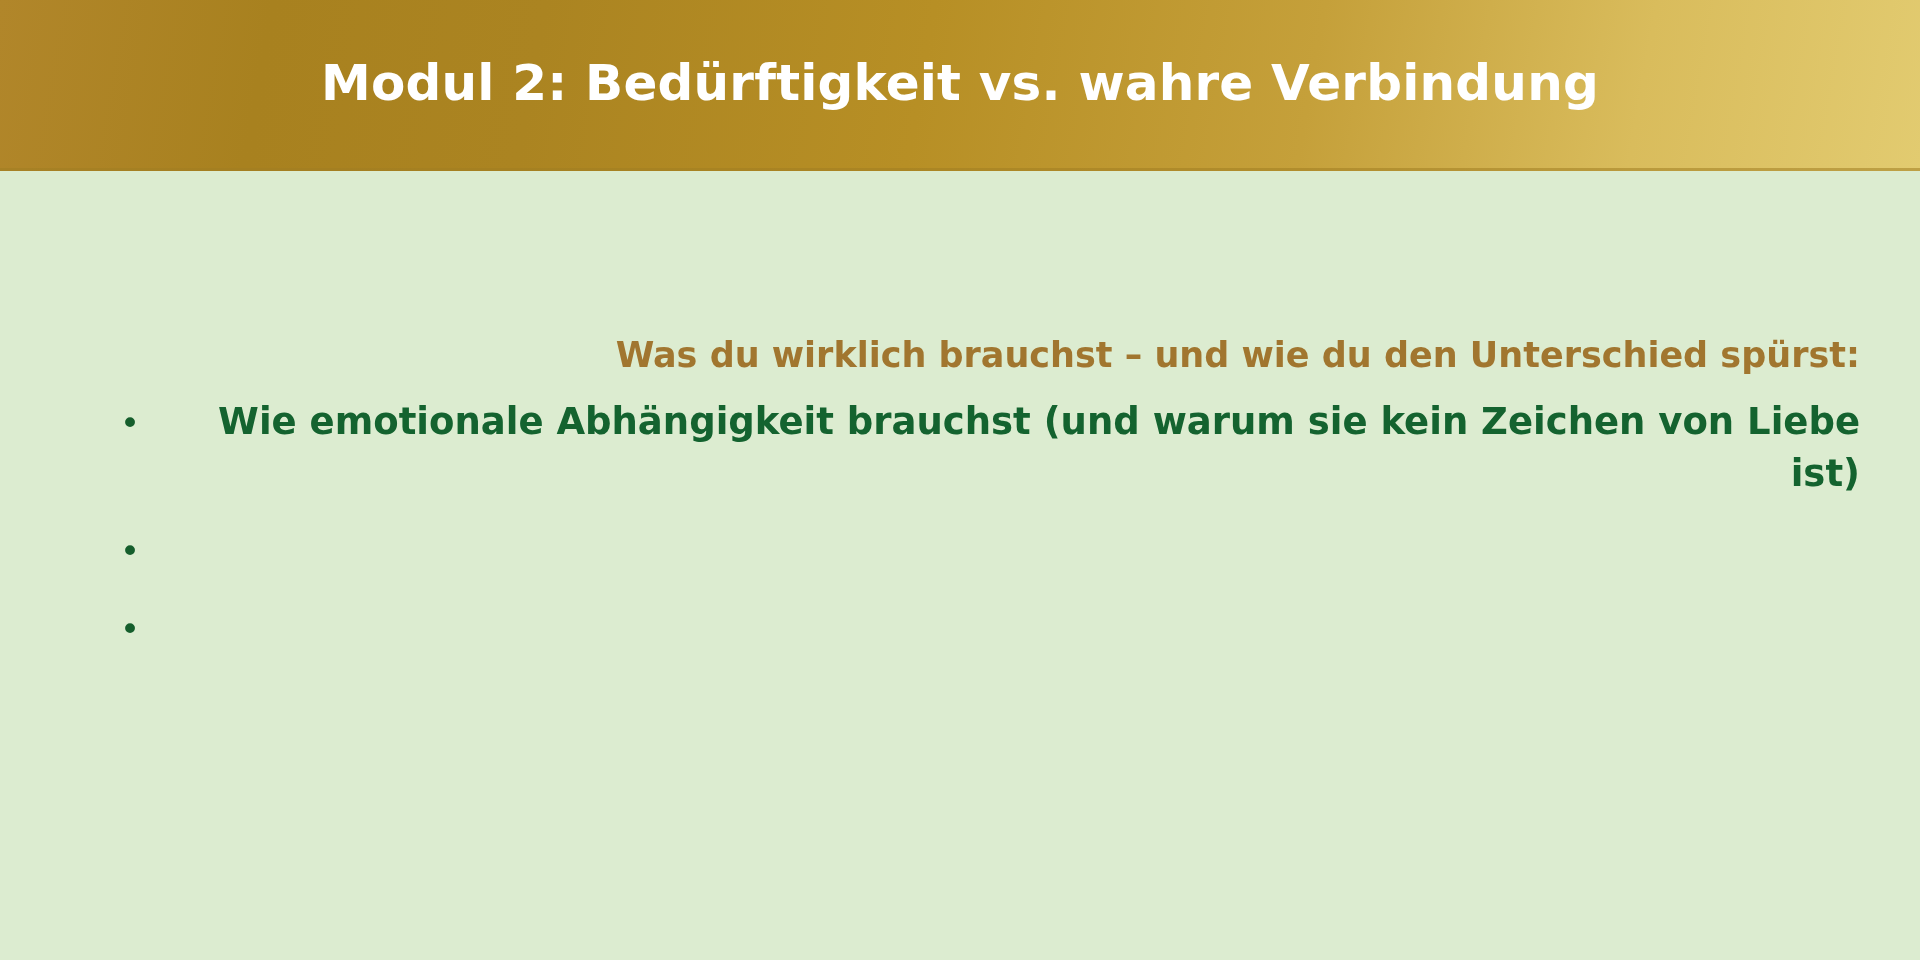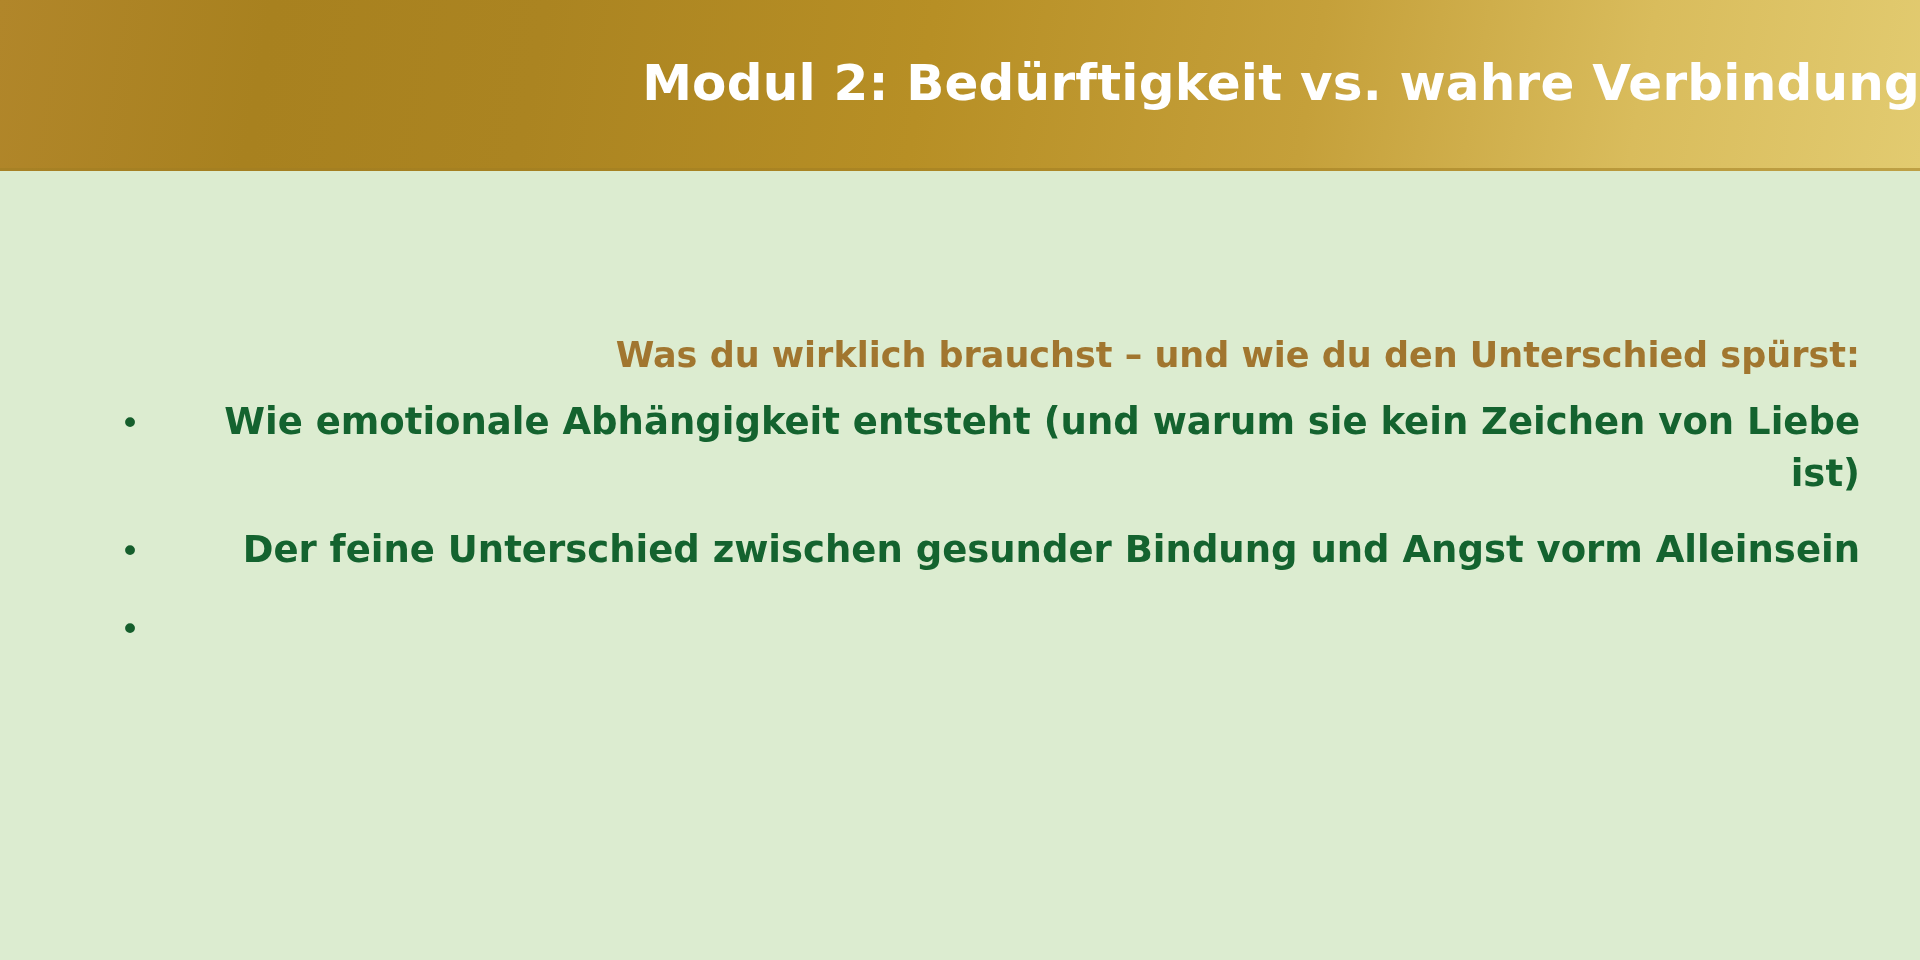--- a/index.html
+++ b/index.html
@@ -44,21 +44,21 @@
     right: 0;
     bottom: 0;
     height: 3px;
     background: rgba(160,125,35,0.55);
   }
   .slide-title {
     position: absolute;
     left: 0;
     right: 0;
     top: 52px;
-    text-align: right;
+    text-align: center;
     color: #ffffff;
     font-family: "DejaVu Sans", sans-serif;
     font-weight: bold;
     font-size: 50px;
     line-height: 62px;
     letter-spacing: 0.2px;
     white-space: nowrap;
     z-index: 3;
   }
 
@@ -128,26 +128,25 @@
   </div>
 
   <div class="body-area">
 
     <div class="subtitle">Was du wirklich brauchst – und wie du den Unterschied spürst:</div>
 
     <ul class="bullet-list">
 
       <li class="bullet-item">
         <span class="bullet-marker">•</span>
-        <span class="bullet-text">Wie emotionale Abhängigkeit entsteht (und warum sie kein Zeichen von Liebe ist)</span>
+        <span class="bullet-text">Wie emotionale Abhängigkeit brauchst (und warum sie kein Zeichen von Liebe ist)</span>
       </li>
 
       <li class="bullet-item">
         <span class="bullet-marker">•</span>
-        <span class="bullet-text">Der feine Unterschied zwischen gesunder Bindung und Angst vorm Alleinsein</span>
       </li>
 
       <li class="bullet-item">
         <span class="bullet-marker">•</span>
       </li>
 
     </ul>
   </div>
 </div>
 

